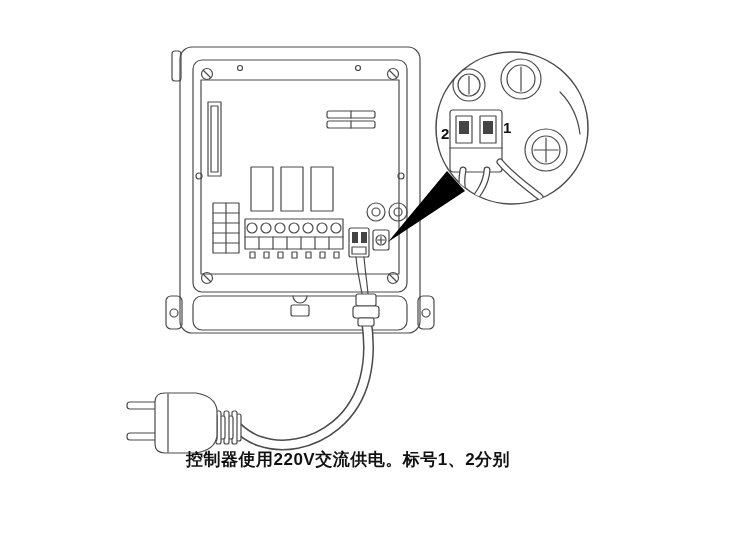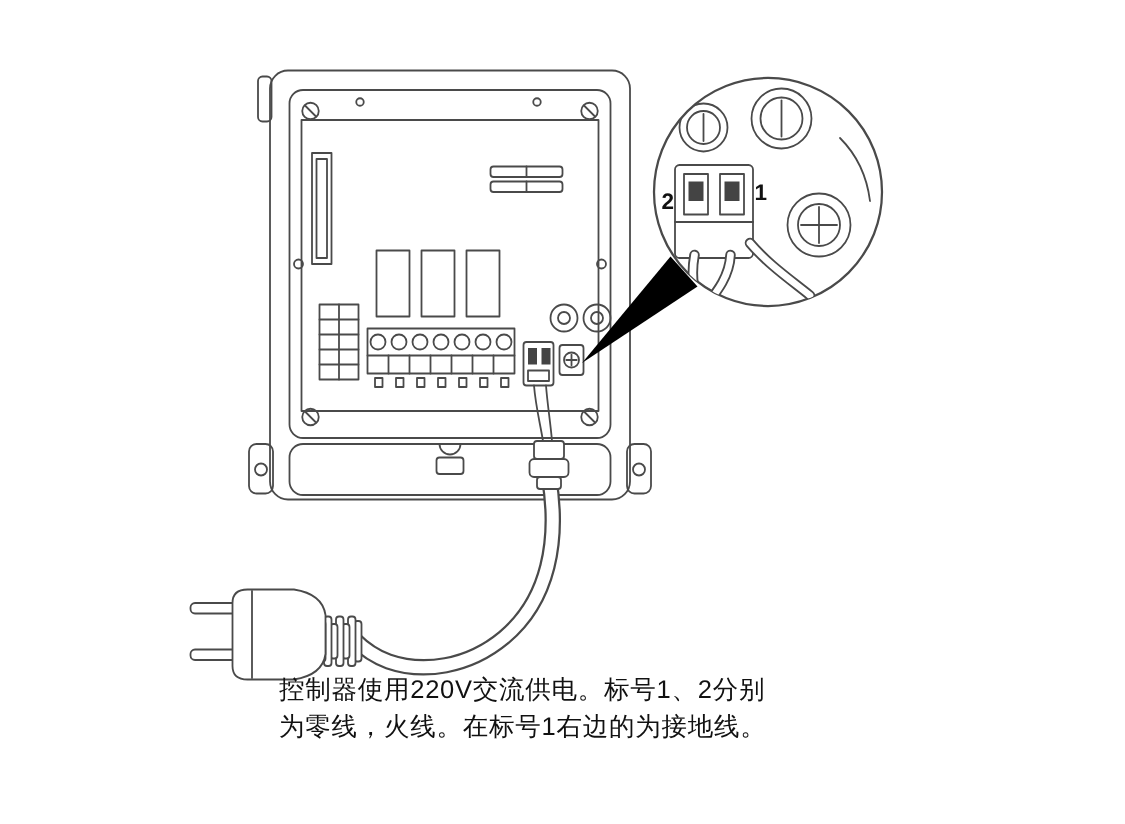--- a/index.html
+++ b/index.html
@@ -1,20 +1,20 @@
 <!DOCTYPE html>
 <html><head>
 <meta charset="utf-8">
 <style>
   html,body{margin:0;padding:0;background:#fff;}
   .page{position:relative;width:750px;height:549px;background:#fff;overflow:hidden;
         font-family:"Liberation Sans",sans-serif;}
   .diagram{position:absolute;left:0;top:0;width:750px;height:549px;}
   .caption{position:absolute;left:186px;top:447px;width:400px;color:#111;
-           font-size:17px;line-height:25px;font-weight:400;letter-spacing:.5px;}
+           font-size:17px;line-height:25px;font-weight:700;letter-spacing:.5px;}
   .caption div{white-space:nowrap;}
   svg text{font-family:"Liberation Sans",sans-serif;font-weight:bold;font-size:15px;fill:#111;}
 </style>
 </head>
 <body>
 
 <div class="page">
   <div class="diagram">
     <svg width="750" height="549" viewBox="0 0 750 549">
       <defs>
@@ -188,15 +188,14 @@
           <text x="441" y="139" stroke="none">2</text>
           <text x="503" y="133" stroke="none">1</text>
         </g>
 
       </g>
     </svg>
   </div>
 
   <div class="caption">
     <div>控制器使用220V交流供电。标号1、2分别</div>
-    <div>为零线，火线。在标号1右边的为接地线。</div>
   </div>
 </div>
 
 </body></html>

